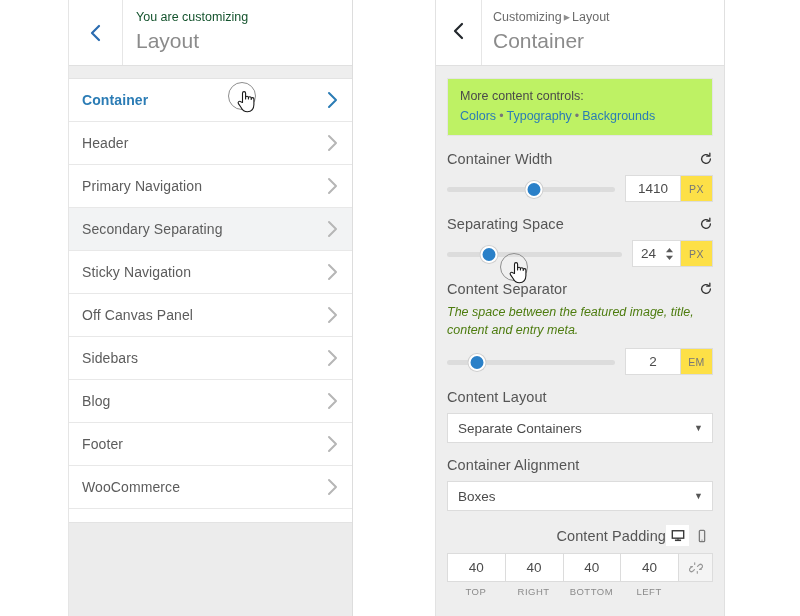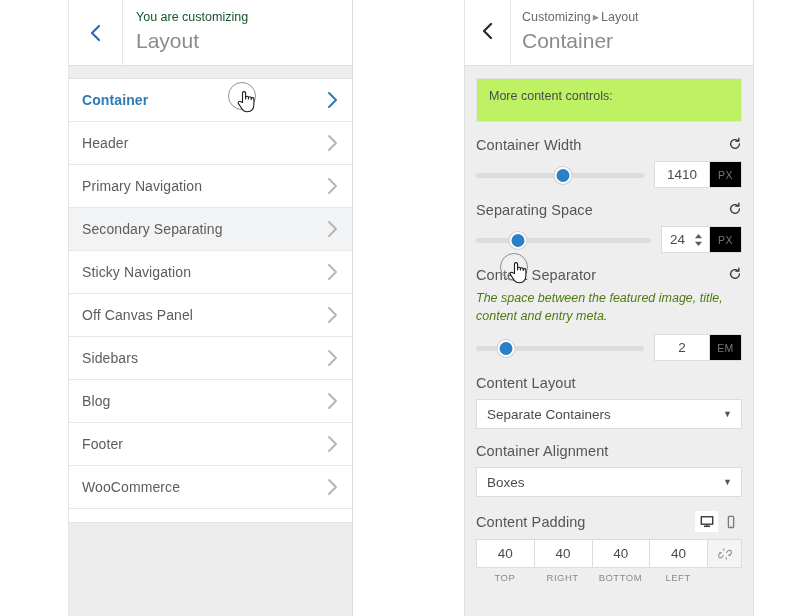--- a/index.html
+++ b/index.html
@@ -45,21 +45,21 @@
   .lp-item.active .lp-chev { color: #2b7cb5; }
   .lp-chev svg { display:block; }
 
   .lp-placeholder {
     margin: 13px 0 0 0; height: 102px; background: #ececec;
     border-top: 1px solid #e3e3e3; border-bottom: 1px solid #e3e3e3;
   }
 
   
   .right-panel {
-    position: absolute; left: 464px; top: 0; width: 290px; height: 616px;
+    position: absolute; left: 435px; top: 0; width: 290px; height: 616px;
     background: #eeeeee; border-left: 1px solid #e2e2e2; border-right: 1px solid #e0e0e0;
   }
   .rp-header {
     display: flex; align-items: stretch; height: 66px;
     background: #fff; border-bottom: 1px solid #e0e0e0;
   }
   .rp-back {
     width: 46px; display: flex; align-items: center; justify-content: center;
     border-right: 1px solid #e6e6e6; cursor: pointer;
   }
@@ -73,21 +73,21 @@
   .more-controls {
     background: #bef264; border: 1px solid #e4e4e4; padding: 10px 12px 12px 12px;
     margin-bottom: 15px;
   }
   .mc-title { font-size: 12.5px; color: #4a4a4a; margin-bottom: 6px; }
   .mc-links { font-size: 12.5px; color: #2b7cb5; }
   .mc-links a { color: #2b7cb5; text-decoration: none; cursor: pointer;}
   .mc-bullet { color: #777; padding: 0 3px; }
 
   .ctrl { margin-bottom: 14px; }
-  .ctrl-head { display: flex; align-items: flex-start; justify-content: space-between; margin-bottom: 8px; gap: 32px;}
+  .ctrl-head { display: flex; align-items: center; justify-content: space-between; margin-bottom: 8px; gap: 32px;}
   .ctrl-label { font-size: 14.5px; color: #555; letter-spacing: .1px;}
   .reset-btn { cursor: pointer; color: #333; display:flex; align-items:center;}
   .ctrl-desc { font-size: 12.5px; color: #4d7c0f; font-style: italic; line-height: 18px; margin: -2px 0 9px 0; }
 
   .slider-row { display: flex; align-items: center; gap: 0; }
   .slider-wrap { position: relative; flex: 1; height: 20px; margin-right: 10px; cursor: pointer;}
   .slider-track {
     position: absolute; top: 8px; left: 0; right: 0; height: 5px;
     background: #dcdcdc; border-radius: 3px;
   }
@@ -103,34 +103,34 @@
     width: 48px; display: flex; align-items: center; justify-content: center;
     font-size: 13.5px; color: #4b4b4b; font-family: "Liberation Sans", sans-serif;
   }
   .num-input.wide { width: 55px; }
   .num-input.with-spin { width: 48px; justify-content: flex-start; padding-left: 8px; position: relative;}
   .spin {
     position: absolute; right: 6px; top: 50%; transform: translateY(-50%);
     display: flex; flex-direction: column; cursor: pointer; line-height: 0;
   }
   .unit {
-    background: #000000; border: 1px solid #dcdcdc; width: 33px;
+    background: #fde047; border: 1px solid #dcdcdc; width: 33px;
     display: flex; align-items: center; justify-content: center;
     font-size: 10.5px; color: #777; letter-spacing: .4px;
   }
 
   .select-box {
     position: relative; background: #fff; border: 1px solid #dcdcdc;
     height: 30px; display: flex; align-items: center; padding: 0 10px;
     font-size: 13.5px; color: #4b4b4b; cursor: pointer; margin-top: 1px;
   }
   .select-caret { position: absolute; right: 9px; top: 50%; transform: translateY(-50%); color:#555; font-size: 9px;}
 
   
-  .pad-head { display: flex; align-items: center; justify-content: space-between; margin-bottom: 7px;}
+  .pad-head { display: flex; align-items: center; justify-content: flex-end; margin-bottom: 7px;}
   .device-toggle { display: flex; align-items: center; gap: 1px; }
   .device-btn {
     width: 23px; height: 21px; display: flex; align-items: center; justify-content: center;
     cursor: pointer; background: transparent;
   }
   .device-btn.active { background: #fff; }
   .pad-inputs { display: flex; }
   .pad-cell {
     flex: 1; height: 29px; background: #fff; border: 1px solid #dcdcdc; border-right: none;
     display: flex; align-items: center; justify-content: center;
@@ -276,20 +276,23 @@
           <span>Customizing</span><span class="rp-sep-dot">▸</span><span>Layout</span>
         </div>
         <div class="rp-title">Container</div>
       </div>
     </div>
 
     <div class="rp-body">
 
       <div class="more-controls">
         <div class="mc-title">More content controls:</div>
+        <div class="mc-links">
+          <a>Colors</a><span class="mc-bullet">•</span><a>Typography</a><span class="mc-bullet">•</span><a>Backgrounds</a>
+        </div>
       </div>
 
       <div class="ctrl">
         <div class="ctrl-head">
           <span class="ctrl-label">Container Width</span>
           <span class="reset-btn">
             <svg width="14" height="14" viewBox="0 0 16 16">
               <path d="M13 8a5 5 0 1 1-1.7-3.8" fill="none" stroke="#333" stroke-width="1.5" stroke-linecap="round"></path>
               <polyline points="12.4,1.2 12.4,4.8 8.9,4.8" fill="none" stroke="#333" stroke-width="1.5" stroke-linecap="round" stroke-linejoin="round"></polyline>
             </svg>

